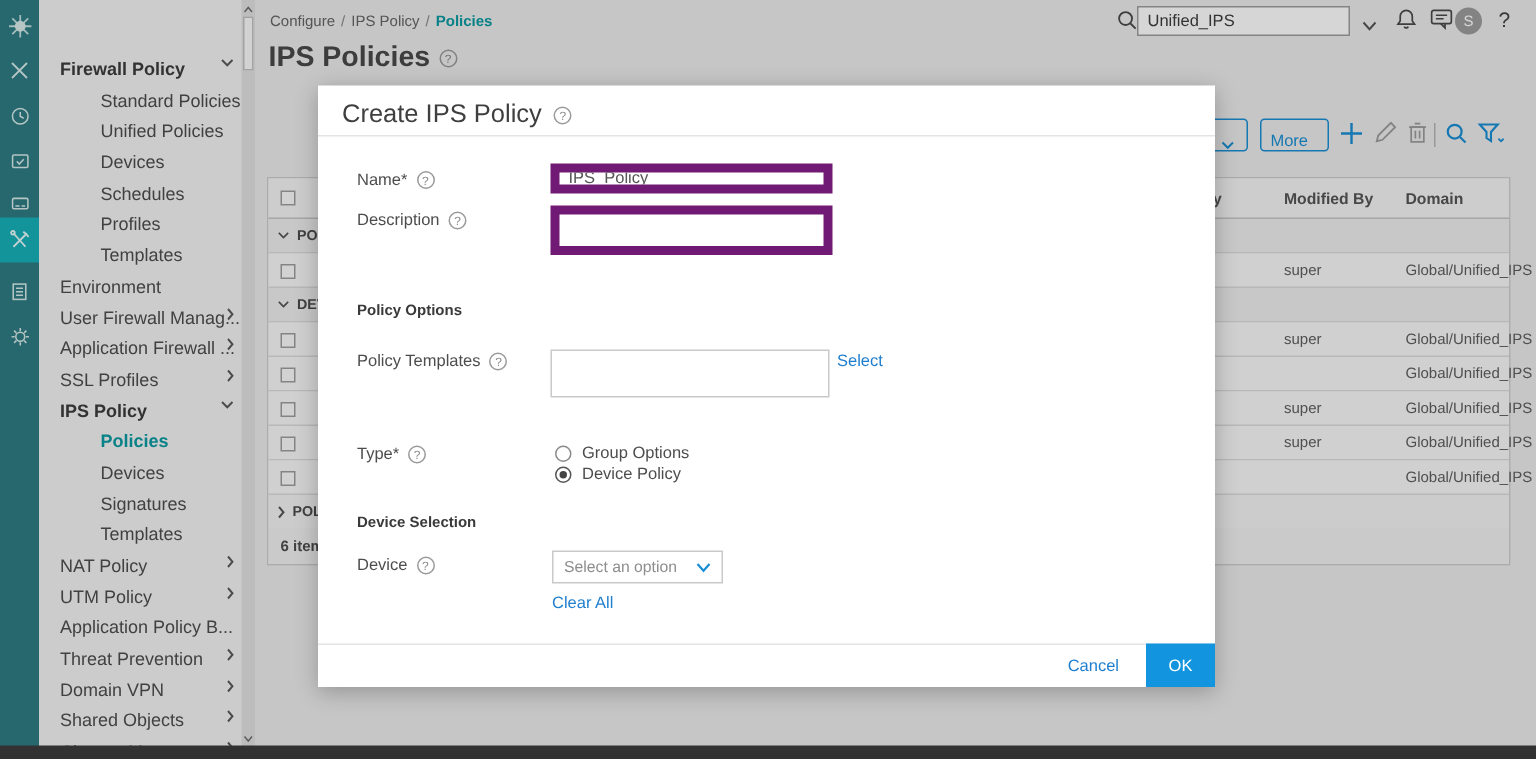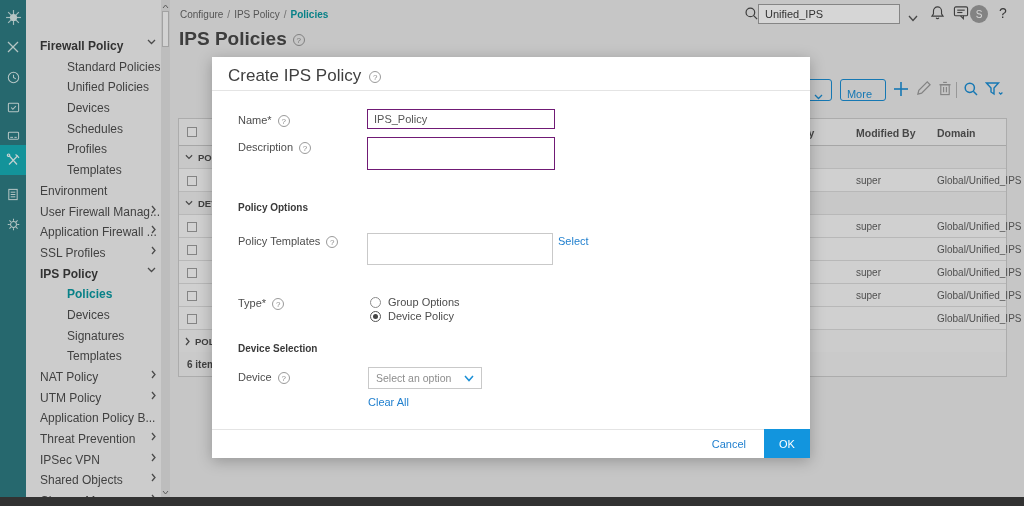--- a/index.html
+++ b/index.html
@@ -63,21 +63,21 @@
   .col-created{ left:580px; } .col-modified{ left:677px; } .col-domain{ left:758px; }
   
   .dim{ position:absolute; inset:0; background:rgba(0,0,0,0.16); z-index:40; }
   
   .modal{ position:absolute; left:212px; top:57px; width:598px; height:401px; background:#fff; z-index:50; box-shadow:0 3px 14px rgba(0,0,0,0.25); font-size:11px; color:#4d4d4d; }
   .m-title{ position:absolute; left:16px; top:9px; font-size:17px; color:#3f3f3f; }
   .m-title .help-circle{ margin-left:8px; }
   .m-divider{ position:absolute; left:0; top:33px; width:100%; height:1px; background:#e4e4e4; }
   .m-label{ position:absolute; left:26px; font-size:11px; color:#4d4d4d; }
   .m-section{ position:absolute; left:26px; font-size:10px; font-weight:600; color:#3a3a3a; }
-  .m-input{ position:absolute; left:155px; width:188px; border:1px solid #701a75; background:#fff; font-family:"Liberation Sans",sans-serif; font-size:11px; color:#555; padding:0 6px; }
+  .m-input{ position:absolute; left:155px; width:188px; border:6px solid #701a75; background:#fff; font-family:"Liberation Sans",sans-serif; font-size:11px; color:#555; padding:0 6px; }
   #name-input{ top:52px; height:20px; }
   #desc-input{ top:80px; height:33px; resize:none; padding-top:3px; }
   .pt-box{ position:absolute; left:155px; top:176px; width:186px; height:32px; border:1px solid #c9c9c9; background:#fff; cursor:pointer;}
   .m-link{ position:absolute; color:#1f7fce; cursor:pointer; }
   .radio-row{ position:absolute; left:158px; display:flex; align-items:center; gap:7px; cursor:pointer; }
   .radio{ width:11px; height:11px; border:1px solid #8b8b8b; border-radius:50%; background:#fff; position:relative; }
   .radio.checked{ border-color:#555; }
   .radio.checked::after{ content:""; position:absolute; left:2px; top:2px; width:5px; height:5px; border-radius:50%; background:#444; }
   .dropdown{ position:absolute; left:156px; top:310px; width:114px; height:22px; border:1px solid #c9c9c9; display:flex; align-items:center; justify-content:space-between; padding:0 7px; cursor:pointer; }
   .dropdown .ph{ color:#8d8d8d; font-size:10.5px; }
@@ -259,21 +259,21 @@
         </li>
       <li class="nav-item">
           <span>Threat Prevention</span>
           <span class="chev">
             <svg width="5" height="9" viewBox="0 0 5 9" fill="none" stroke="currentColor" stroke-width="1.3">
               <polyline points="1,1 4,4.5 1,8"></polyline>
             </svg>
           </span>
         </li>
       <li class="nav-item">
-          <span>IPSec VPN</span>
+          <span>Domain VPN</span>
           <span class="chev">
             <svg width="5" height="9" viewBox="0 0 5 9" fill="none" stroke="currentColor" stroke-width="1.3">
               <polyline points="1,1 4,4.5 1,8"></polyline>
             </svg>
           </span>
         </li>
       <li class="nav-item">
           <span>Shared Objects</span>
           <span class="chev">
             <svg width="5" height="9" viewBox="0 0 5 9" fill="none" stroke="currentColor" stroke-width="1.3">

